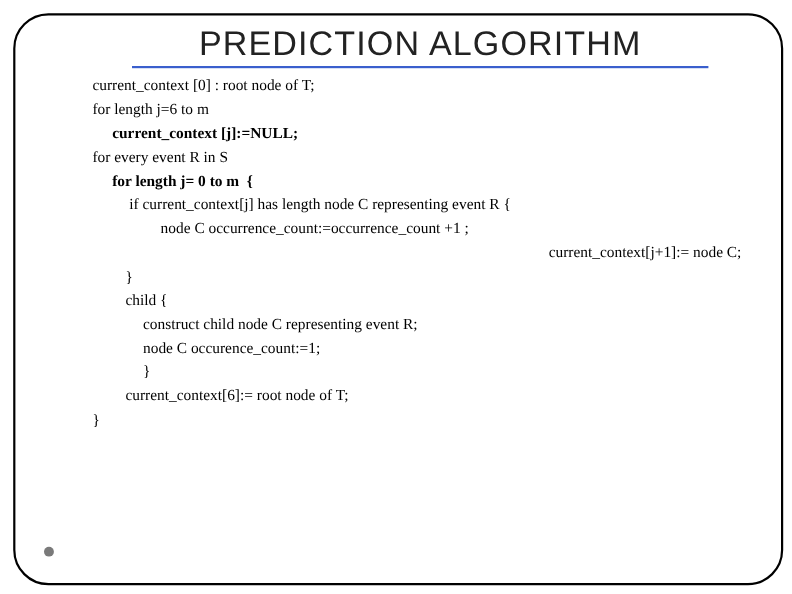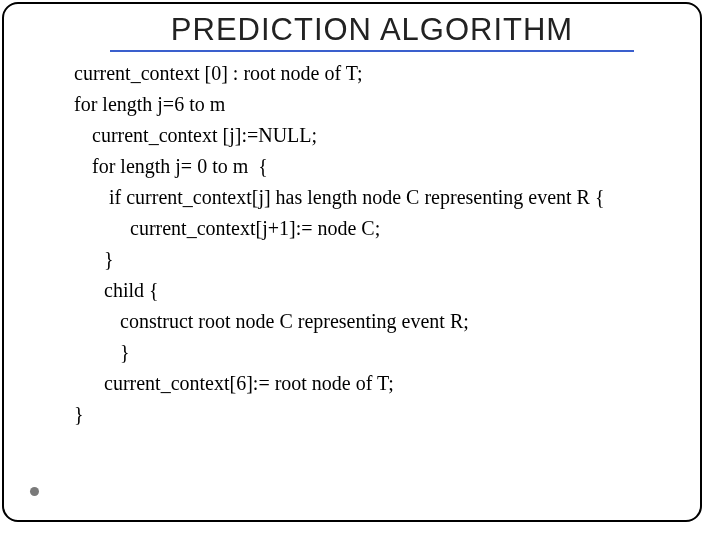--- a/index.html
+++ b/index.html
@@ -8,73 +8,76 @@
     width: 720px;
     height: 540px;
     background: #fff;
     font-family: Garamond, "Times New Roman", Georgia, serif;
     color: #000;
   }
   .slide {
     box-sizing: border-box;
     width: 700px;
     height: 520px;
-    margin: 2px;
+    margin: 12px;
     border: 2px solid #000;
-    border-radius: 16px;
+    border-radius: 32px;
     padding: 8px 36px 12px 36px;
     position: relative;
     overflow: hidden;
   }
   .title {
     font-family: "Century Gothic", "Arial Narrow", Arial, sans-serif;
     font-size: 31px;
     letter-spacing: 1px;
     color: #222;
     text-align: center;
     border-bottom: 2px solid #3a5fcd;
     padding-bottom: 2px;
     margin: 0 30px 6px 70px;
   }
   .body {
-    font-size: 20px;
+    font-size: 14px;
     line-height: 1.55;
     padding-left: 34px;
   }
   .body div {
     white-space: pre;
   }
-  .i1 { padding-left: 18px; }
+  .i1 { padding-left: 18px; font-weight: bold; }
   .i2 { padding-left: 30px; }
   .i3 { padding-left: 46px; }
   .i4 { padding-left: 62px; }
-  .i5 { padding-left: 56px; }
+  .i5 { padding-left: 56px; text-align: right; }
   .bullet {
     position: absolute;
     left: 26px;
     bottom: 24px;
     width: 9px;
     height: 9px;
     background: #7a7a7a;
     border-radius: 50%;
   }
 </style>
 </head>
 <body>
 
 <div class="slide">
   <div class="title">PREDICTION ALGORITHM</div>
   <div class="body" id="body">
       <div>current_context [0] : root node of T;</div>
       <div>for length j=6 to m</div>
       <div class="i1">current_context [j]:=NULL;</div>
+      <div>for every event R in S</div>
       <div class="i1">for length j= 0 to m  {</div>
       <div class="i2"> if current_context[j] has length node C representing event R {</div>
+      <div class="i4">node C occurrence_count:=occurrence_count +1 ;</div>
       <div class="i5">current_context[j+1]:= node C;</div>
       <div class="i2">}</div>
       <div class="i2">child {</div>
-      <div class="i3">construct root node C representing event R;</div>
+      <div class="i3">construct child node C representing event R;</div>
+      <div class="i3">node C occurence_count:=1;</div>
       <div class="i3">}</div>
       <div class="i2">current_context[6]:= root node of T;</div>
       <div>}</div>
     </div>
   <div class="bullet"></div>
 </div>
 
 </body></html>

